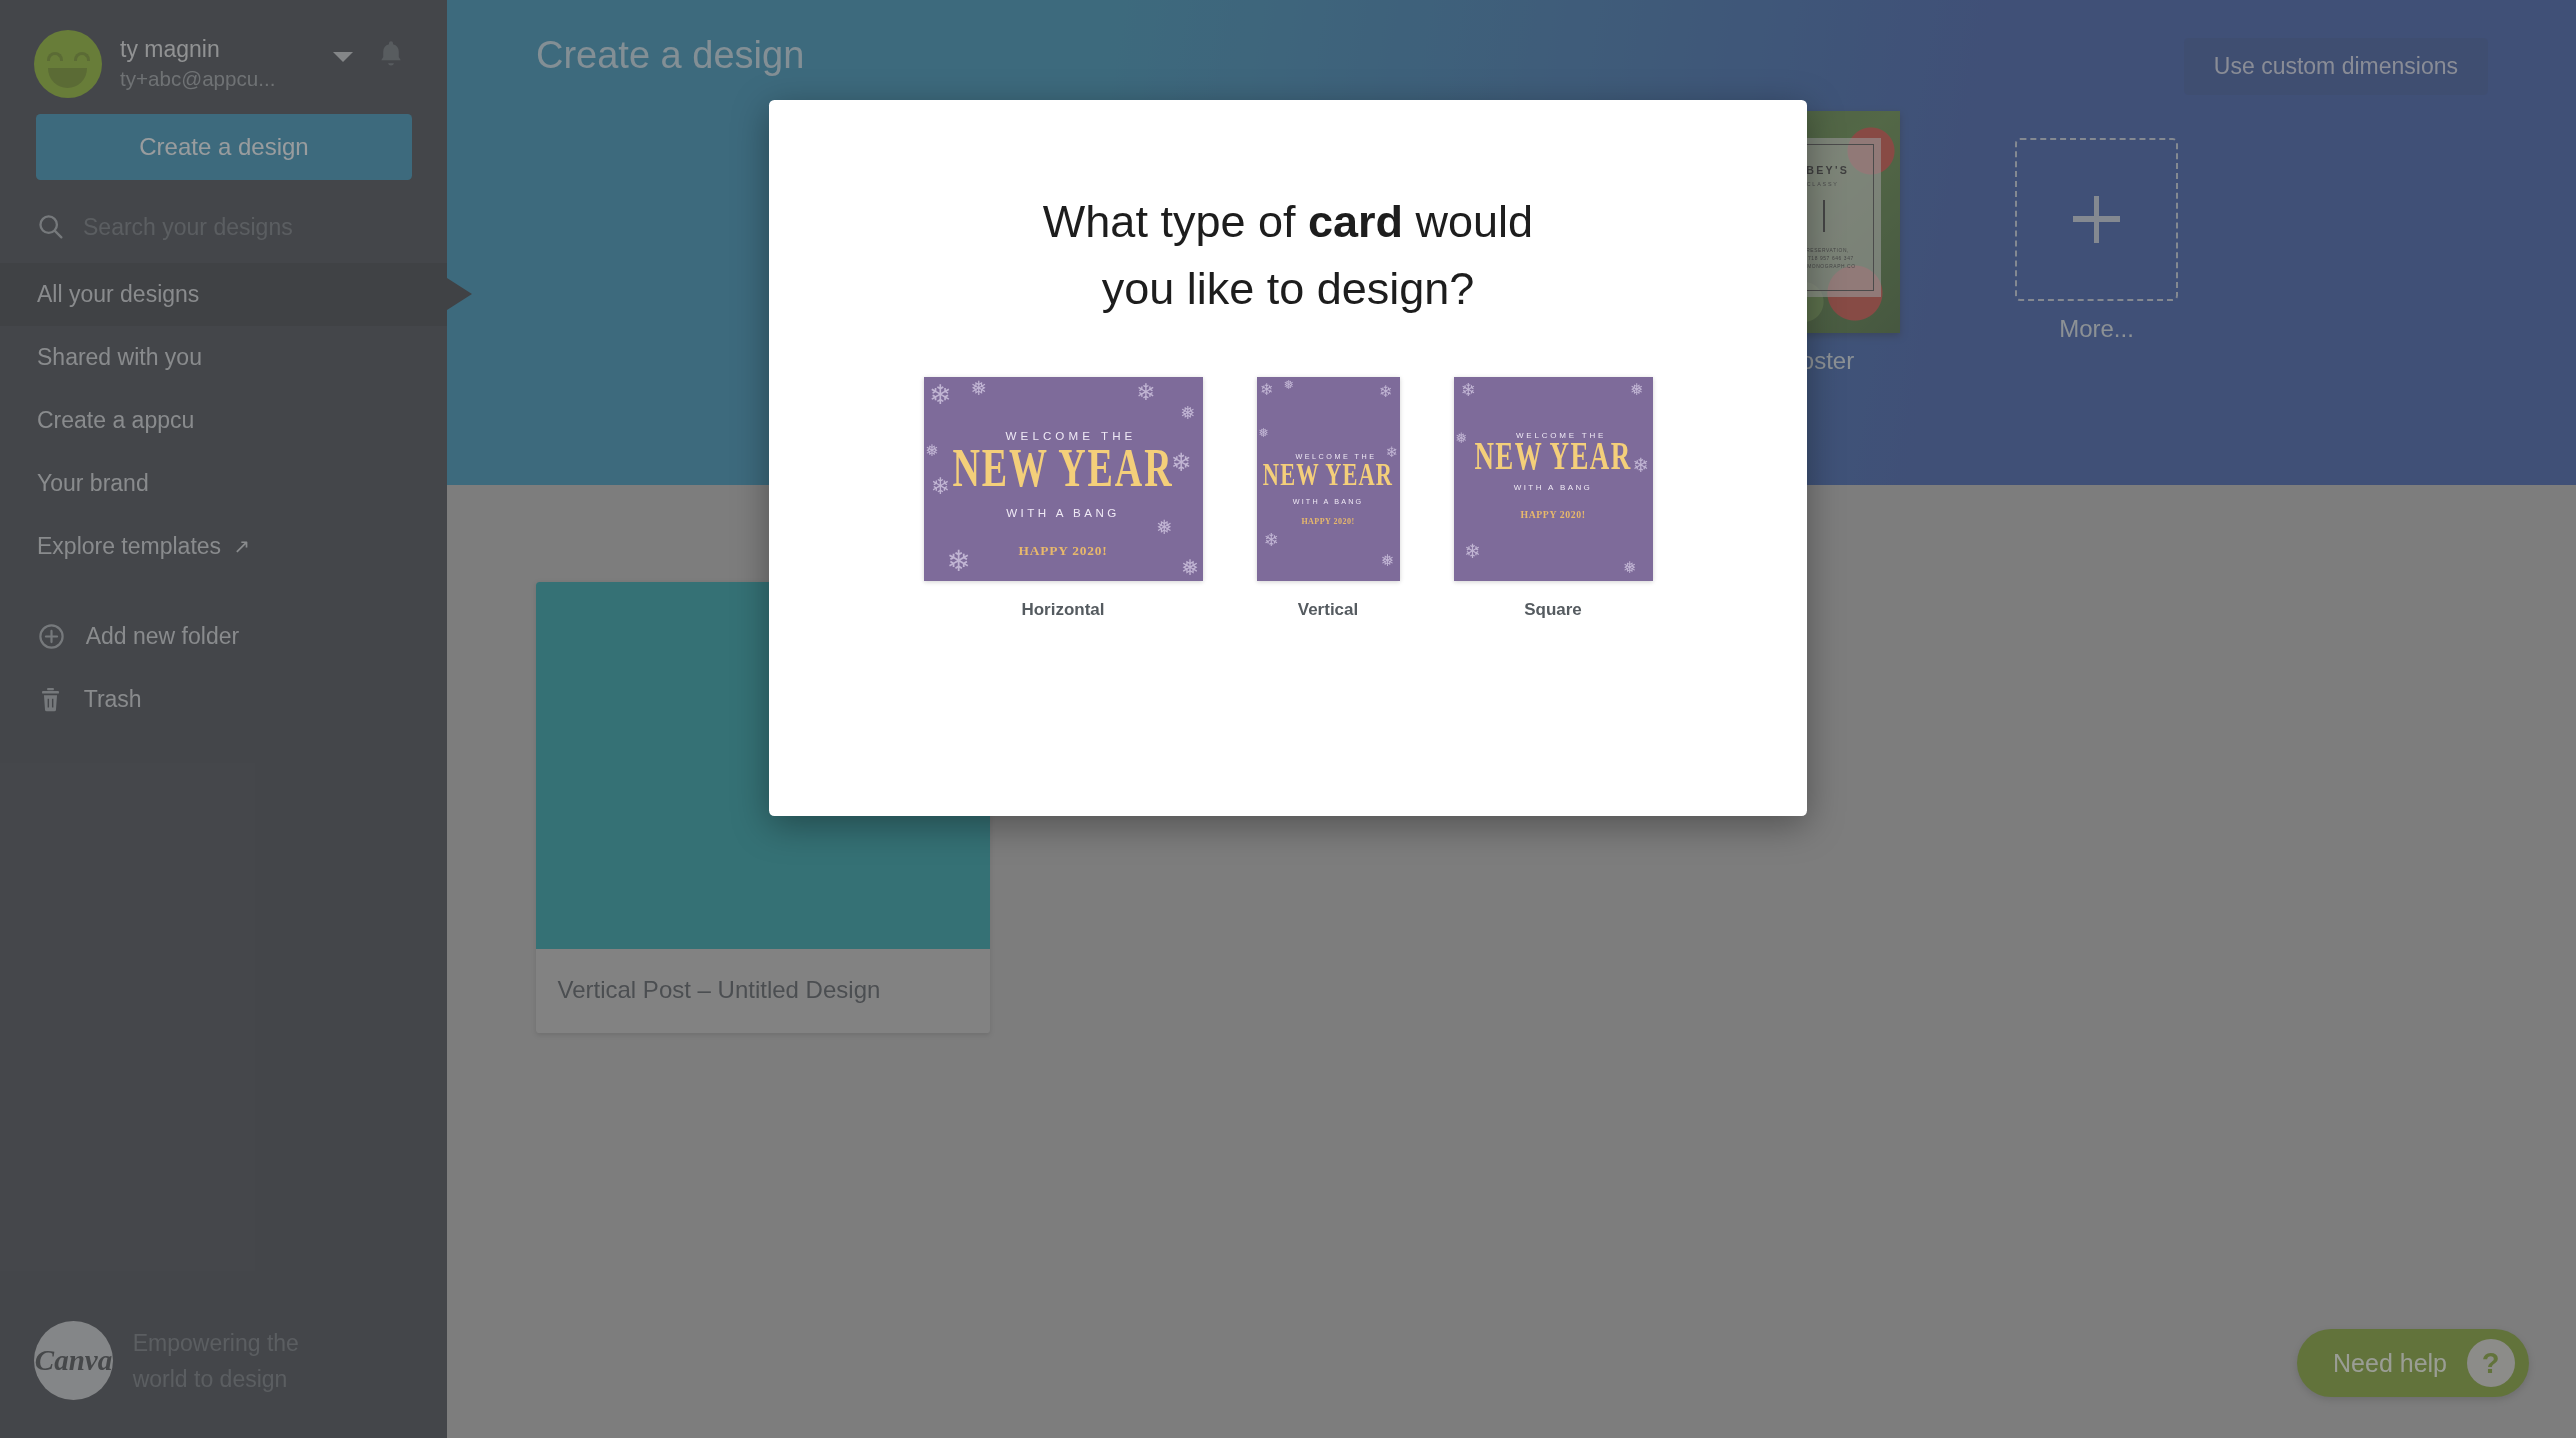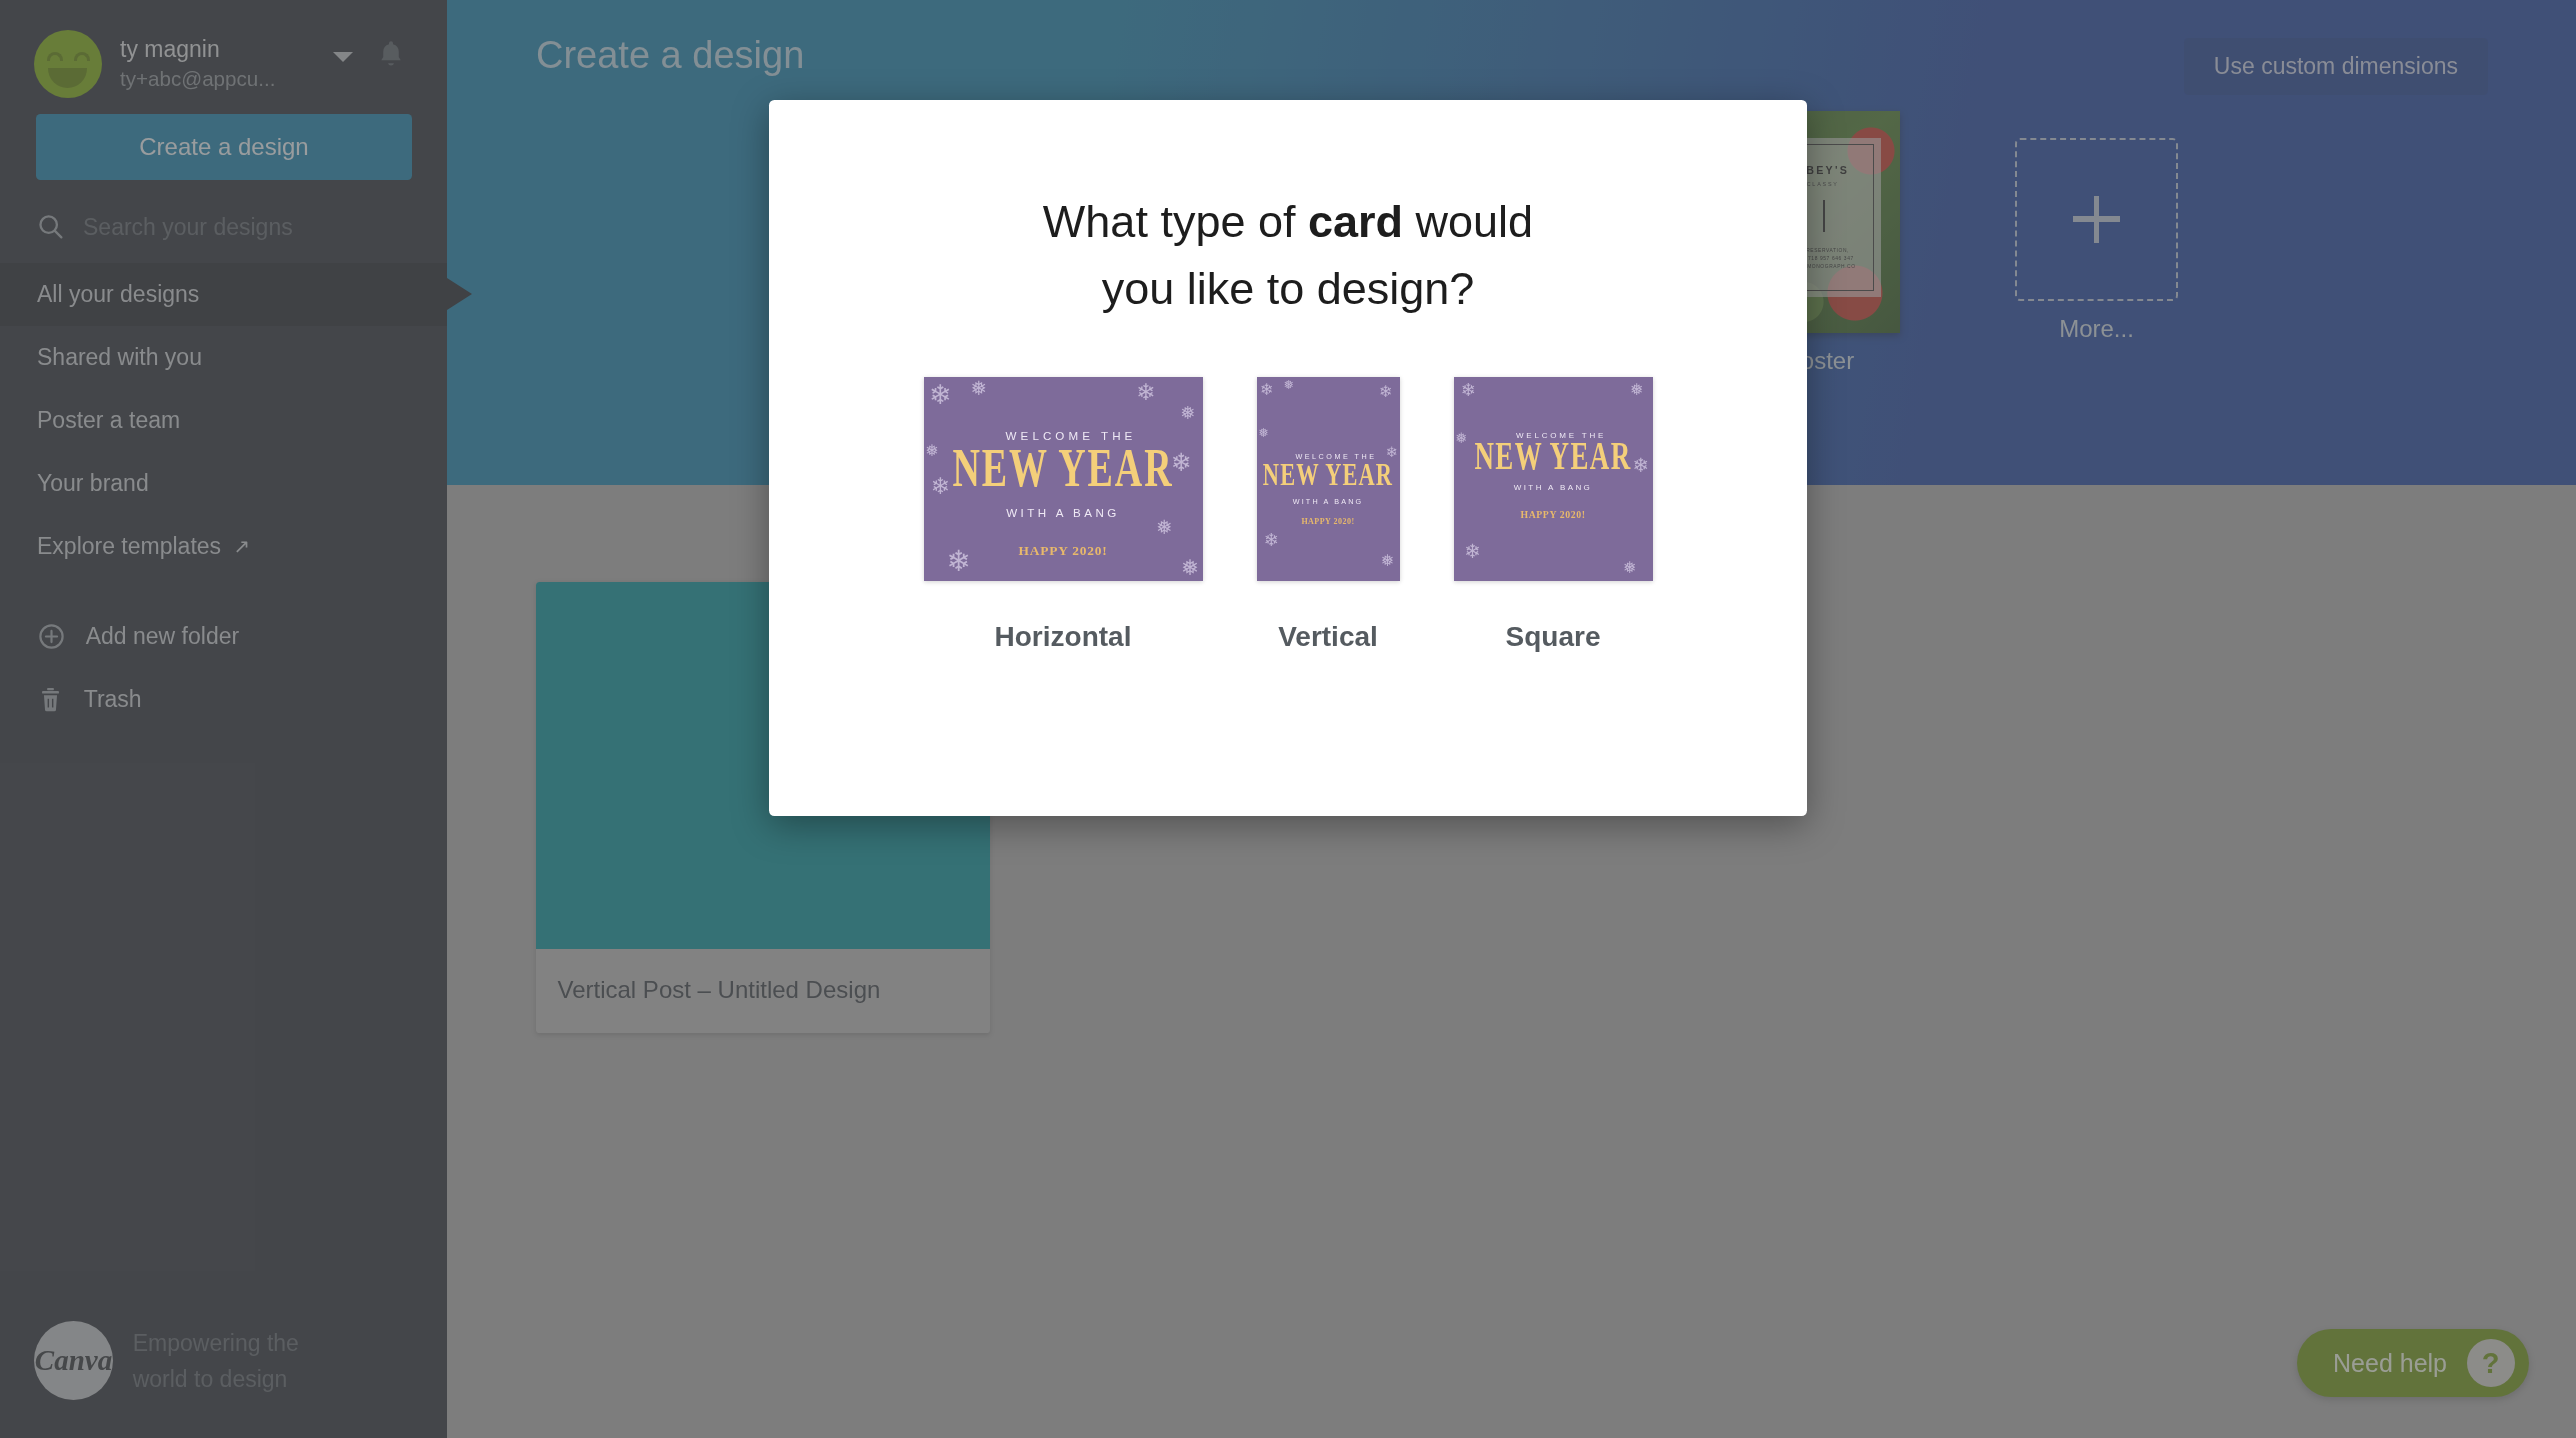--- a/index.html
+++ b/index.html
@@ -484,23 +484,23 @@
     gap: 54px;
     margin-top: 55px;
   }
   .opt {
     display: flex;
     flex-direction: column;
     align-items: center;
     cursor: pointer;
   }
   .opt-label {
-    margin-top: 40px;
+    margin-top: 19px;
     color: #555b60;
-    font-size: 28px;
+    font-size: 17px;
     font-weight: 700;
   }
 
   
   .ny {
     position: relative;
     background: #7e6b9a;
     overflow: hidden;
     box-shadow: 0 0.9px 4.5px rgba(0,0,0,.18);
   }
@@ -599,21 +599,21 @@
       <input class="search-input" type="text" value="" placeholder="Search your designs" style="">
     </div>
 
     <div class="nav-item active">
       <span>All your designs</span>
     </div>
     <div class="nav-item">
       <span>Shared with you</span>
     </div>
     <div class="nav-item">
-      <span>Poster a team</span>
+      <span>Create a appcu</span>
     </div>
     <div class="nav-item">
       <span>Your brand</span>
     </div>
     <div class="nav-item">
       <span>Explore templates</span>
       <span class="ext-arrow">↗</span>
     </div>
 
     <div class="nav-gap"></div>

